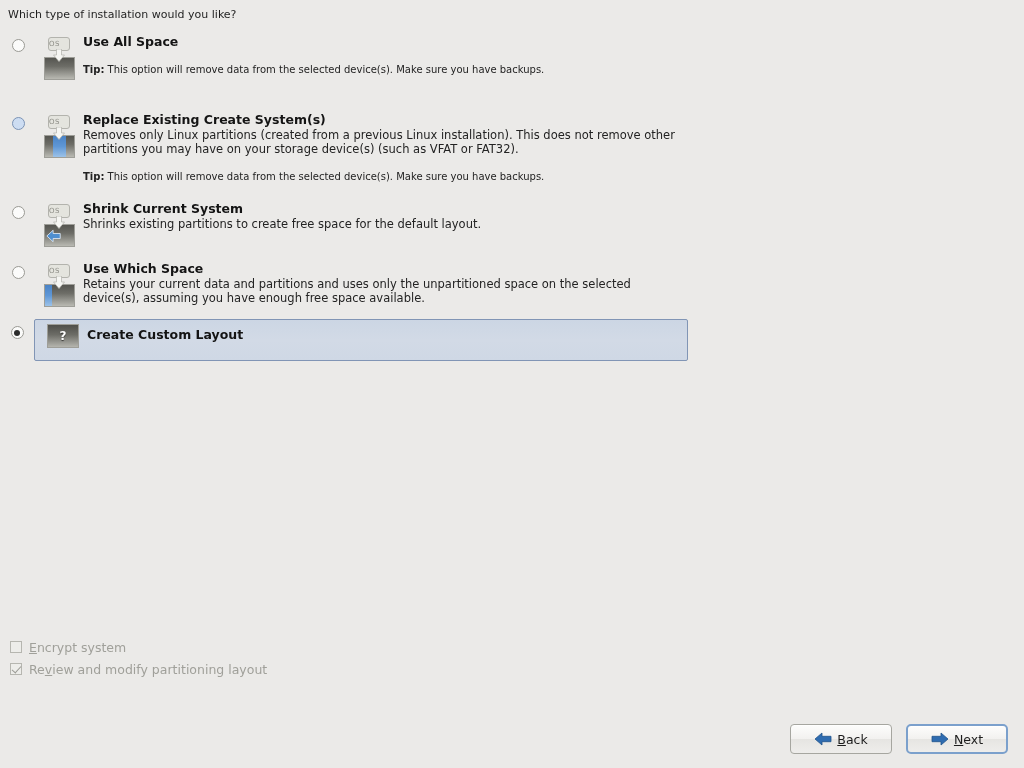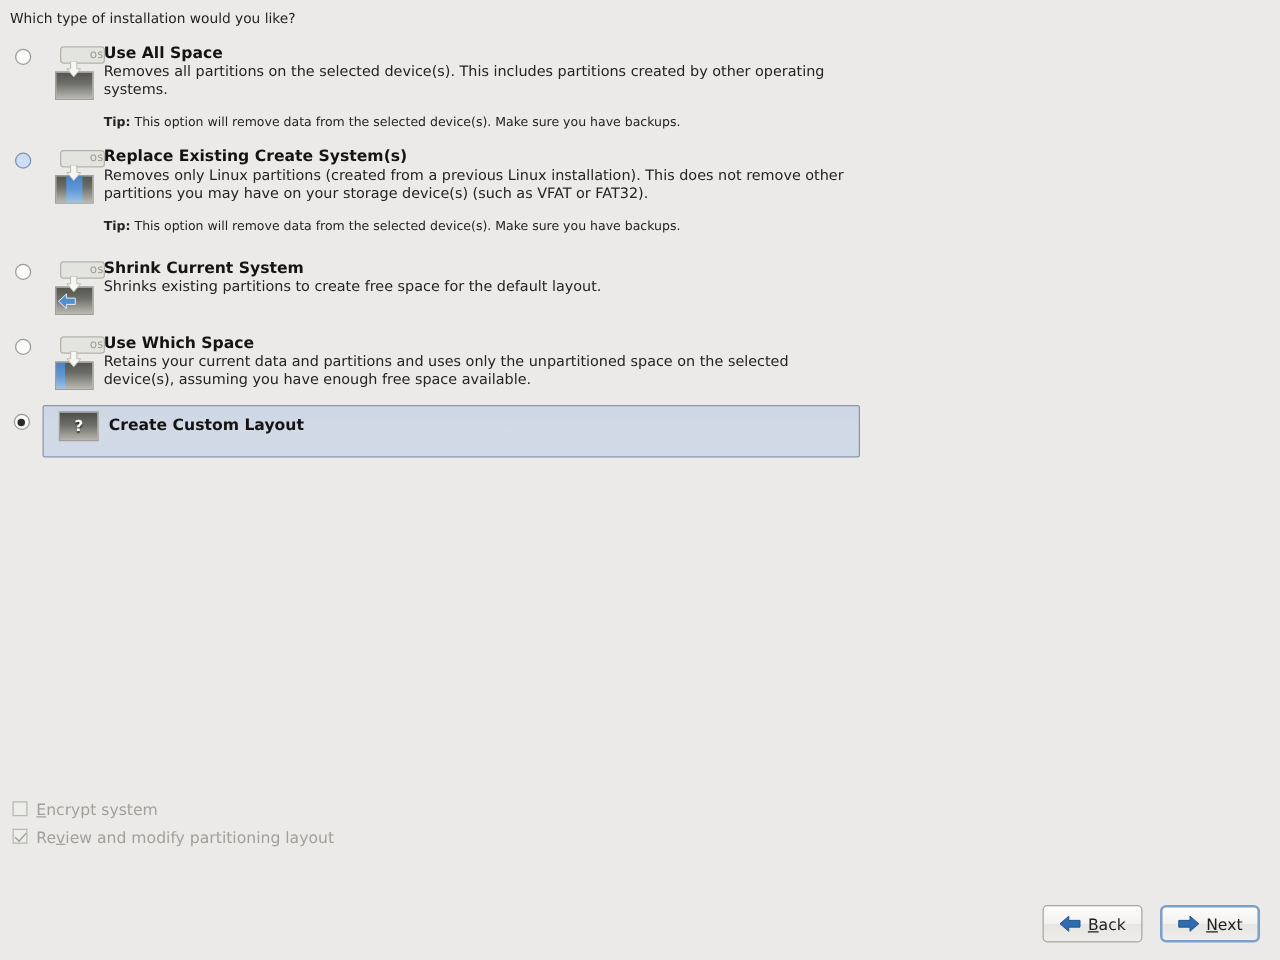--- a/index.html
+++ b/index.html
@@ -106,30 +106,30 @@
 
   .disk-icon {
     position: relative;
     width: 36px;
     height: 48px;
   }
   .os-chip {
     position: absolute;
     left: 7px;
     top: 2px;
-    width: 36px;
+    width: 22px;
     height: 14px;
     box-sizing: border-box;
     border: 1px solid #b3b3ad;
     border-radius: 3px;
     background: #e4e4de;
     font-size: 7px;
     letter-spacing: 0.5px;
     color: #8d8d86;
-    text-align: right;
+    text-align: left;
     line-height: 13px;
     font-family: "DejaVu Sans", sans-serif;
   }
   .arrow-down {
     position: absolute;
     left: 12px;
     top: 14px;
     width: 12px;
     height: 13px;
     z-index: 3;
@@ -231,21 +231,21 @@
 
   
   .btn-bar {
     position: absolute;
     right: 16px;
     bottom: 14px;
     display: flex;
     gap: 14px;
   }
   .btn {
-    width: 80px;
+    width: 102px;
     height: 30px;
     box-sizing: border-box;
     border: 1px solid #a6a6a0;
     border-radius: 4px;
     background: linear-gradient(to bottom, #fdfdfc 0%, #f2f1ef 50%, #e6e5e2 51%, #eeedeb 100%);
     display: flex;
     align-items: center;
     justify-content: center;
     gap: 5px;
     font-size: 12.5px;
@@ -274,21 +274,20 @@
       <div class="disk-icon">
         <div class="os-chip">OS</div>
         <svg class="arrow-down" viewBox="0 0 12 13">
           <path d="M3.5 0 H8.5 V6 H11.5 L6 12.5 L0.5 6 H3.5 Z" fill="#f6f6f3" stroke="#b9b9b2" stroke-width="0.8"></path>
         </svg>
         <div class="drive"></div>
       </div>
     </div>
     <div class="text-cell">
       <div class="opt-title">Use All Space</div>
-      <div class="opt-desc">Removes all partitions on the selected device(s).  This includes partitions created by other operating systems.</div>
       <div class="opt-tip"><b>Tip:</b> <span>This option will remove data from the selected device(s).  Make sure you have backups.</span></div>
     </div>
   </div>
 
   <div class="option-row" style="min-height:89px;">
     <div class="radio-cell">
       <span class="radio hover"></span>
     </div>
     <div class="icon-cell">
       <div class="disk-icon">

